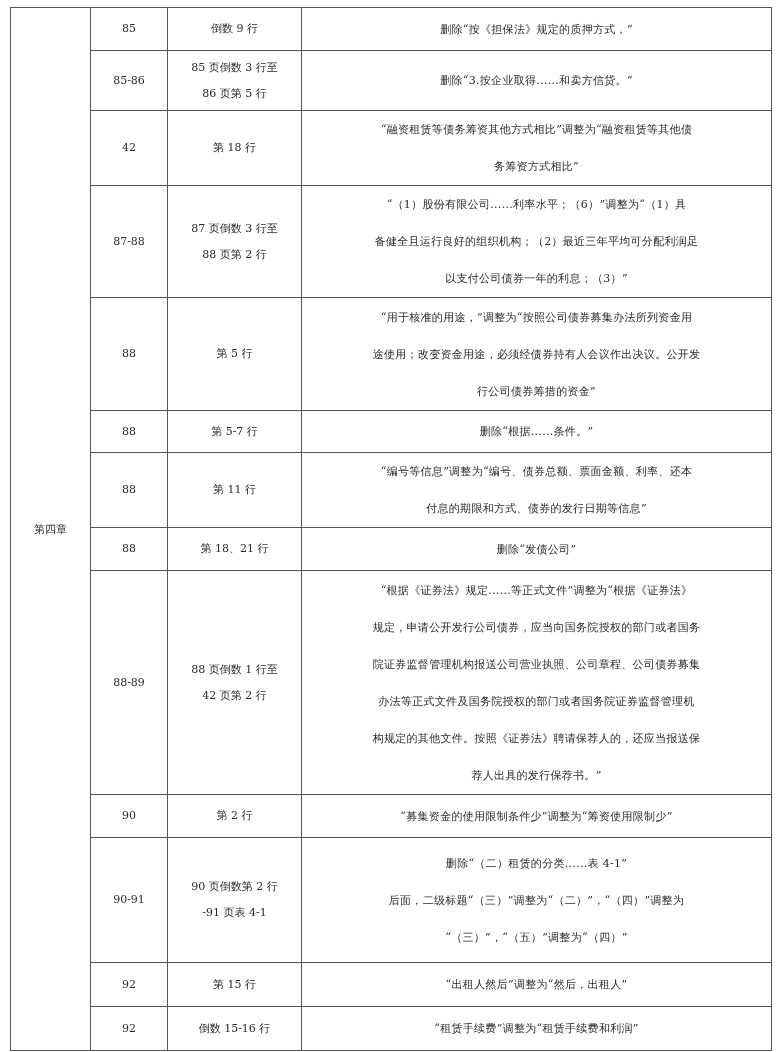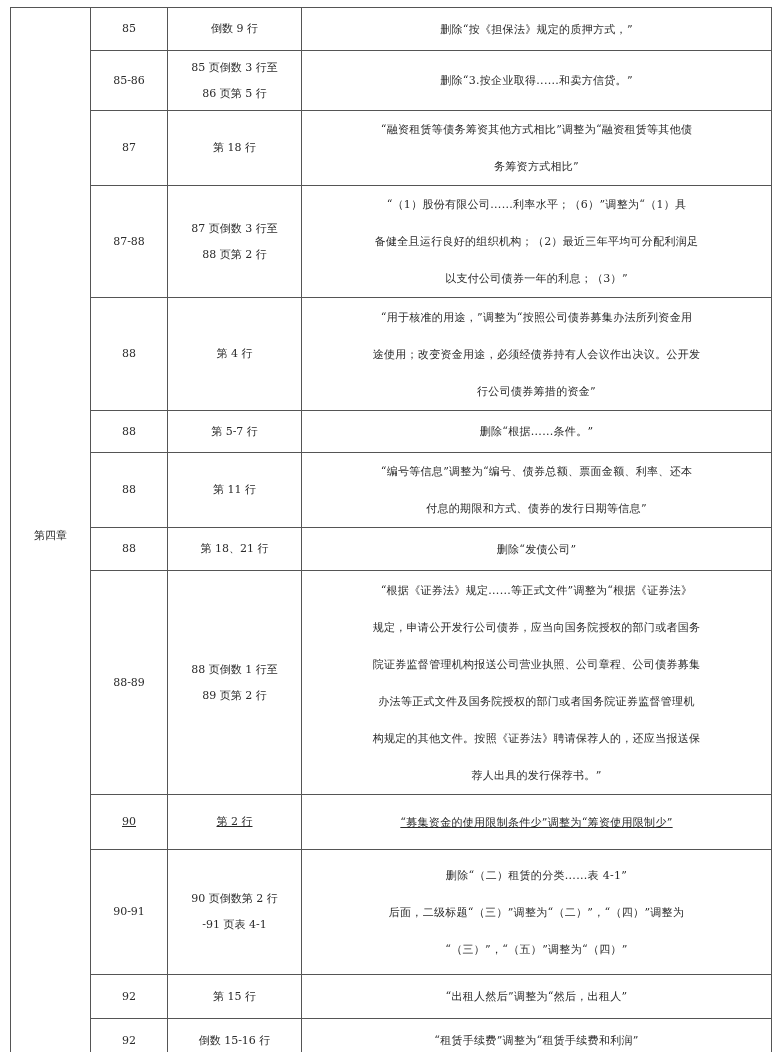--- a/index.html
+++ b/index.html
@@ -49,21 +49,21 @@
         <td class="page">85-86</td>
         <td class="loc">
           <span class="line">85 页倒数 3 行至</span>
           <span class="line">86 页第 5 行</span>
         </td>
         <td class="change">
           <span class="line">删除“3.按企业取得......和卖方信贷。”</span>
         </td>
       </tr>
       <tr style="height: 70px;">
-        <td class="page">87</td>
+        <td class="page">42</td>
         <td class="loc">
           <span class="line">第 18 行</span>
         </td>
         <td class="change">
           <span class="line">“融资租赁等债务筹资其他方式相比”调整为“融资租赁等其他债</span>
           <span class="line">务筹资方式相比”</span>
         </td>
       </tr>
       <tr style="height: 112px;">
         <td class="page">87-88</td>
@@ -73,21 +73,21 @@
         </td>
         <td class="change">
           <span class="line">“（1）股份有限公司......利率水平；（6）”调整为“（1）具</span>
           <span class="line">备健全且运行良好的组织机构；（2）最近三年平均可分配利润足</span>
           <span class="line">以支付公司债券一年的利息；（3）”</span>
         </td>
       </tr>
       <tr style="height: 113px;">
         <td class="page">88</td>
         <td class="loc">
-          <span class="line">第 4 行</span>
+          <span class="line">第 5 行</span>
         </td>
         <td class="change">
           <span class="line">“用于核准的用途，”调整为“按照公司债券募集办法所列资金用</span>
           <span class="line">途使用；改变资金用途，必须经债券持有人会议作出决议。公开发</span>
           <span class="line">行公司债券筹措的资金”</span>
         </td>
       </tr>
       <tr style="height: 42px;">
         <td class="page">88</td>
         <td class="loc">
@@ -113,32 +113,32 @@
           <span class="line">第 18、21 行</span>
         </td>
         <td class="change">
           <span class="line">删除“发债公司”</span>
         </td>
       </tr>
       <tr style="height: 224px;">
         <td class="page">88-89</td>
         <td class="loc">
           <span class="line">88 页倒数 1 行至</span>
-          <span class="line">89 页第 2 行</span>
+          <span class="line">42 页第 2 行</span>
         </td>
         <td class="change">
           <span class="line">“根据《证券法》规定......等正式文件”调整为“根据《证券法》</span>
           <span class="line">规定，申请公开发行公司债券，应当向国务院授权的部门或者国务</span>
           <span class="line">院证券监督管理机构报送公司营业执照、公司章程、公司债券募集</span>
           <span class="line">办法等正式文件及国务院授权的部门或者国务院证券监督管理机</span>
           <span class="line">构规定的其他文件。按照《证券法》聘请保荐人的，还应当报送保</span>
           <span class="line">荐人出具的发行保荐书。”</span>
         </td>
       </tr>
-      <tr style="height: 55px; text-decoration: underline;">
+      <tr style="height: 43px;">
         <td class="page">90</td>
         <td class="loc">
           <span class="line">第 2 行</span>
         </td>
         <td class="change">
           <span class="line">“募集资金的使用限制条件少”调整为“筹资使用限制少”</span>
         </td>
       </tr>
       <tr style="height: 125px;">
         <td class="page">90-91</td>

